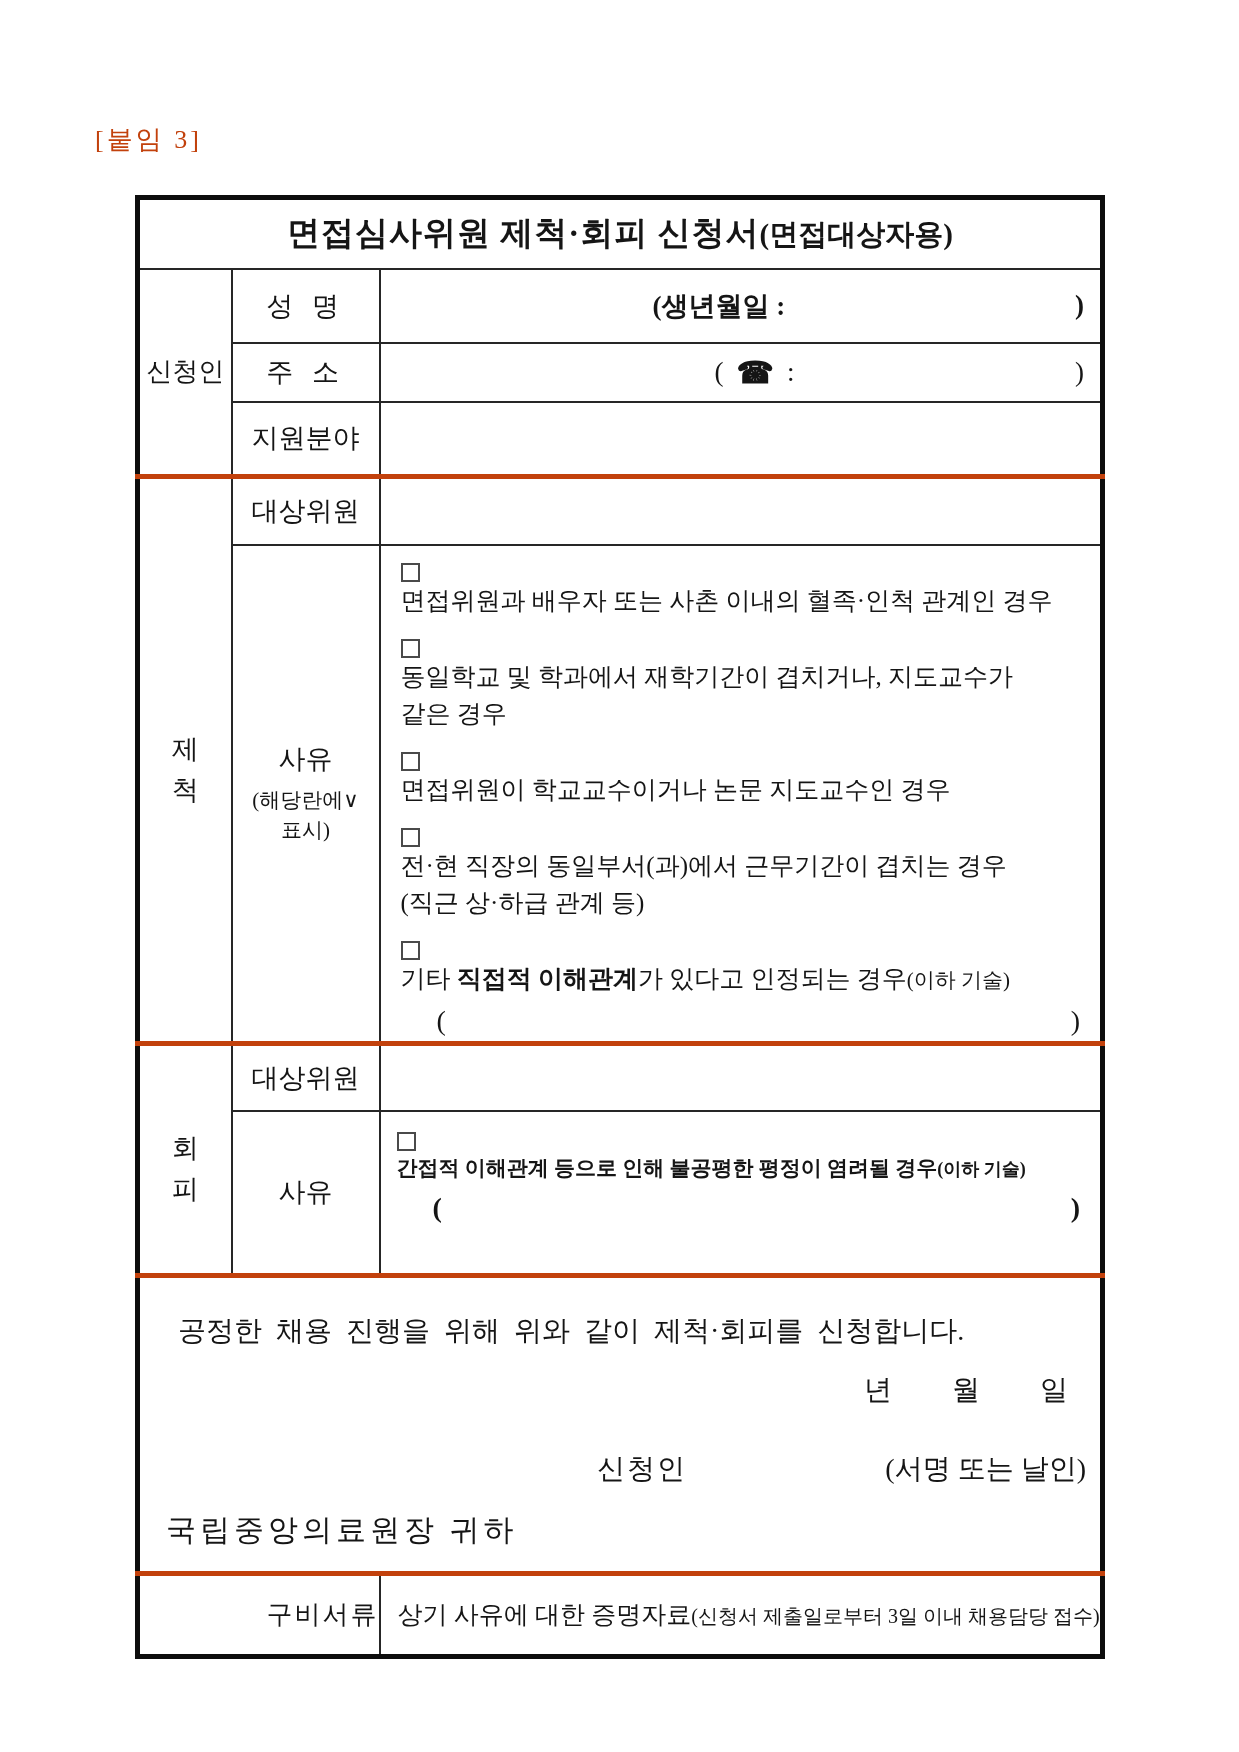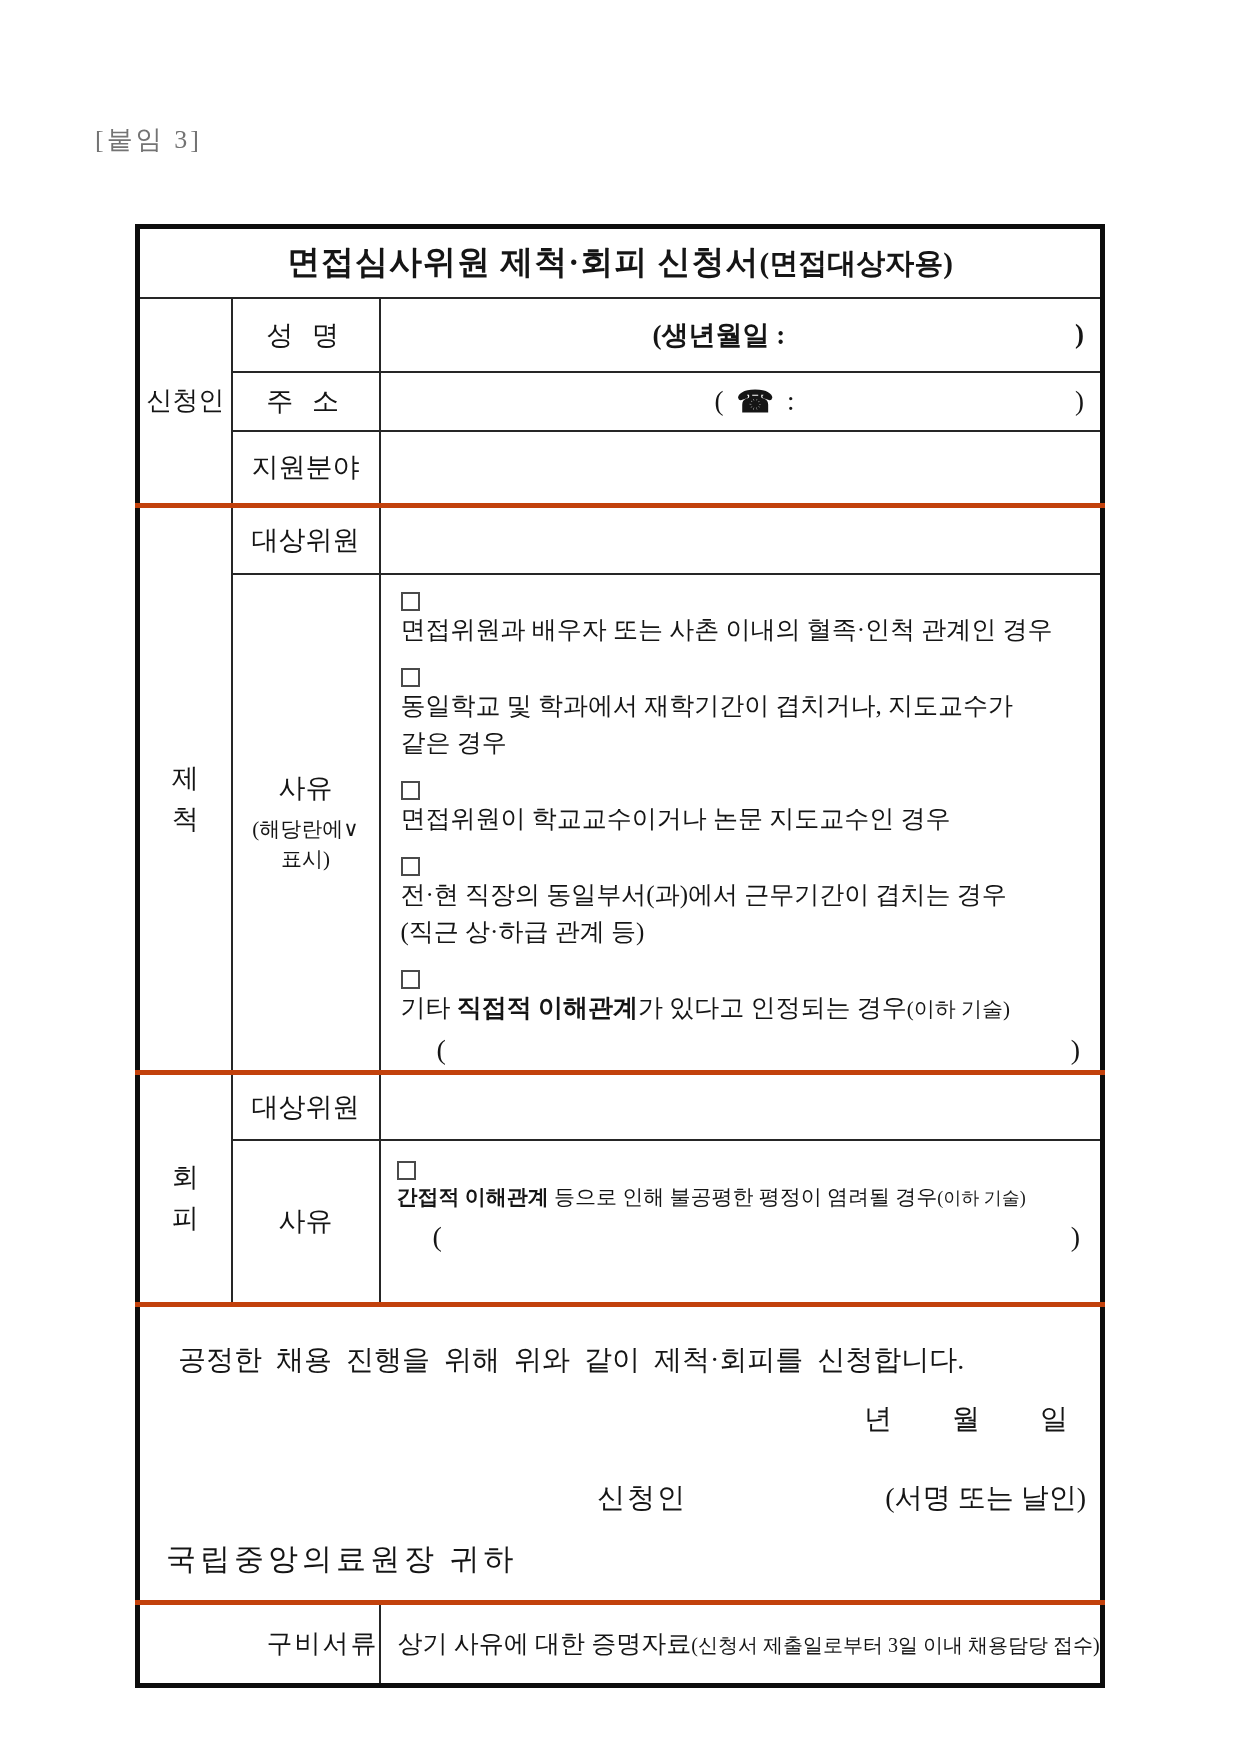--- a/index.html
+++ b/index.html
@@ -4,27 +4,26 @@
 <style>
   * { margin: 0; padding: 0; box-sizing: border-box; }
   html, body { background: #e9e9e9; }
   body { font-family: "Liberation Serif", "DejaVu Serif", serif; color: #151515; }
   .page {
     position: relative; width: 1239px; height: 1752px;
     background: #ffffff; margin: 0 auto; overflow: hidden;
   }
   .attachment {
     position: absolute; left: 95px; top: 122px;
-    font-size: 26px; letter-spacing: 3px; color: #737373;
+    font-size: 26px; letter-spacing: 3px; color: #c2410c;
   }
   .form-wrap { position: absolute; left: 135px; top: 195px; }
   table.form {
     border-collapse: collapse; table-layout: fixed; width: 965px;
     border: 5px solid #0d0d0d;
-    margin-top: 29px;
   }
   td { border: 2px solid #262626; padding: 0; vertical-align: middle; overflow: hidden; }
   tr.sec > td { border-top: 5px solid #c2410c; }
 
   .title-cell { text-align: center; }
   .title-main { font-weight: bold; font-size: 33px; letter-spacing: 1px; }
   .title-suffix { font-weight: bold; font-size: 29px; }
 
   .lab { text-align: center; font-size: 27px; }
   .lab-sp { letter-spacing: 6px; }
@@ -51,21 +50,21 @@
     border: 2px solid #4a4a4a; margin: 8px 16px 0 0; background: #fff;
   }
   .ck-text { font-size: 25px; line-height: 37px; }
   .ck-text .sm { font-size: 21px; }
   .ck-text-small { font-size: 21px; line-height: 34px; }
   .ck-text-small .sm { font-size: 18px; }
   .write-in {
     display: flex; justify-content: space-between;
     font-size: 28px; padding: 0 12px 0 36px; line-height: 40px;
   }
-  .rec-cell { vertical-align: top; padding: 14px 8px 0 16px; }
+  .rec-cell { vertical-align: top; padding: 14px 8px 0 16px; font-weight: bold; }
   .rec-cell .cb { margin-top: 6px; }
 
   .decl-cell { position: relative; }
   .decl-statement { position: absolute; left: 38px; top: 34px; font-size: 28px; word-spacing: 7px; }
   .decl-date { position: absolute; right: 32px; top: 93px; display: flex; gap: 60px; font-size: 28px; }
   .decl-sign-applicant { position: absolute; left: 457px; top: 172px; font-size: 28px; letter-spacing: 2px; }
   .decl-sign-note { position: absolute; right: 14px; top: 172px; font-size: 28px; }
   .decl-recipient { position: absolute; left: 26px; top: 232px; font-size: 30px; letter-spacing: 4px; text-align: right; }
 
   .docs-lab { text-align: right; font-size: 26px; letter-spacing: 2px; }

